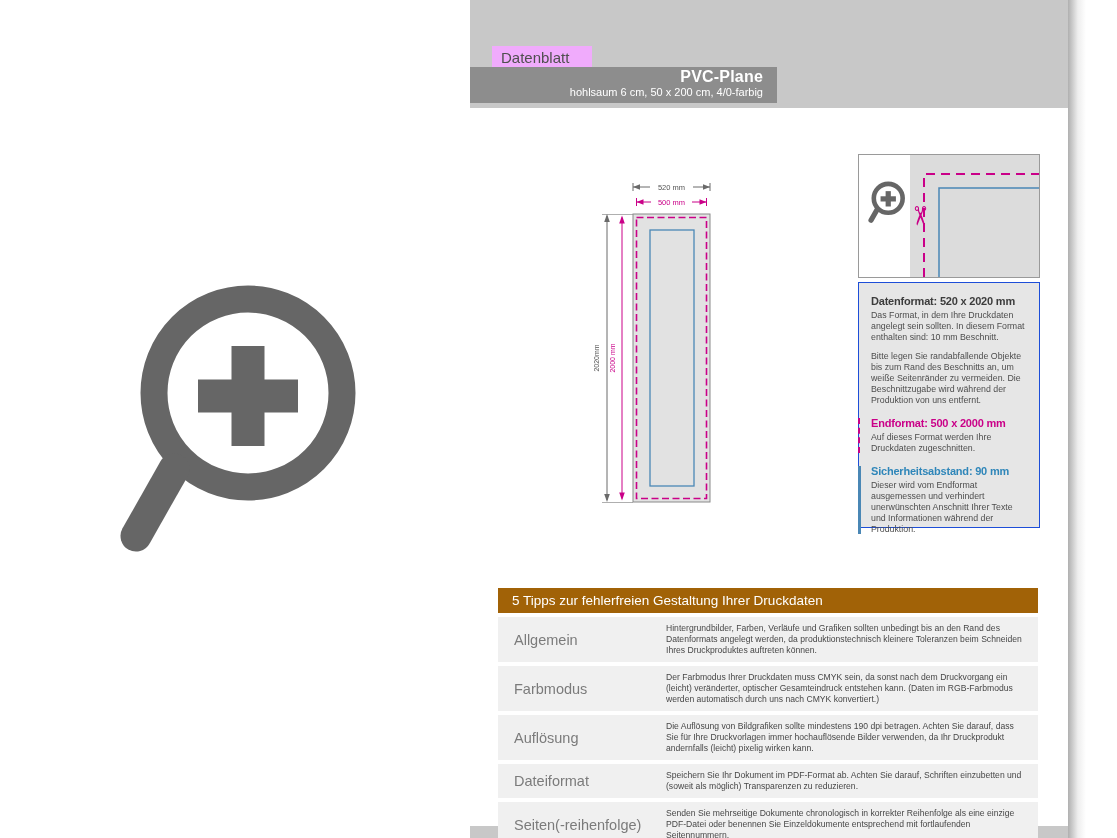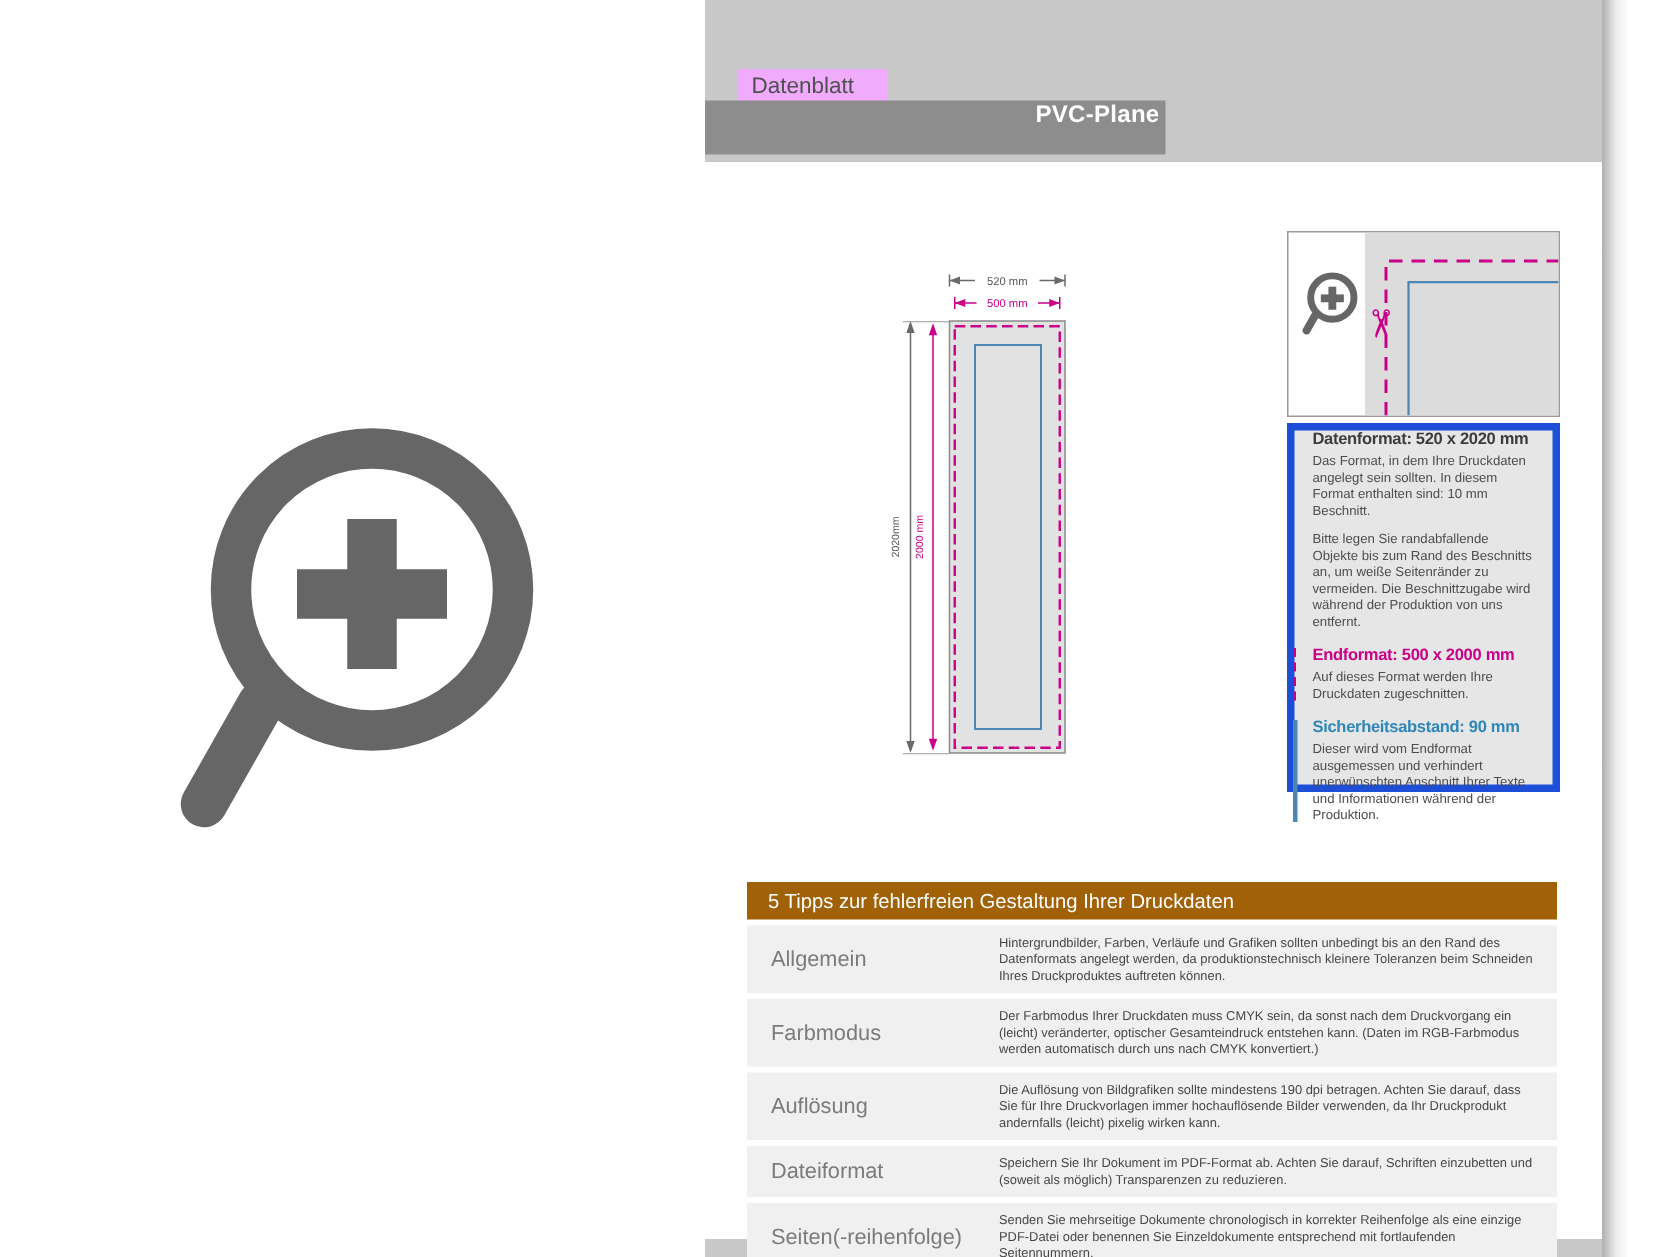--- a/index.html
+++ b/index.html
@@ -10,33 +10,33 @@
   
   .sheet { position:absolute; left:470px; top:0; width:598px; height:838px; background:#ffffff; }
   .sheet-shadow { position:absolute; left:1068px; top:0; width:18px; height:838px;
                   background:linear-gradient(to right, rgba(110,110,110,.55), rgba(160,160,160,.18) 55%, rgba(255,255,255,0)); }
   .top-band { position:absolute; left:0; top:0; width:598px; height:108px; background:#c8c8c8; }
   .bottom-band { position:absolute; left:0; top:826px; width:598px; height:12px; background:#c8c8c8; }
 
   .tab-label { position:absolute; left:22px; top:46px; width:100px; height:23px; background:#f0abfc;
                color:#4f4f4f; font-size:15px; line-height:23px; padding-left:9px; }
   .product-bar { position:absolute; left:0; top:67px; width:307px; height:36px; background:#8d8d8d;
-                 color:#ffffff; text-align:right; padding-right:4px; }
+                 color:#ffffff; text-align:right; padding-right:14px; }
   .product-title { font-size:16px; font-weight:bold; line-height:19px; letter-spacing:.2px; }
   .product-subtitle { font-size:11px; line-height:13px; }
 
   
   .zoom-box { position:absolute; left:388px; top:154px; width:182px; height:124px;
               background:#ffffff; border:1px solid #9a9a9a; }
   .zoom-box svg { display:block; }
   .mini-loupe { position:absolute; left:8px; top:26px; }
 
   
   .legend-box { position:absolute; left:388px; top:282px; width:182px; height:246px;
-                background:#e6e6e6; border:5px solid #1d4ed8; padding:0 10px 8px 12px; }
+                background:#e6e6e6; border:1px solid #1d4ed8; padding:12px 10px 8px 12px; }
   .legend-sec { position:relative; margin-bottom:11px; }
   .legend-sec h3 { font-size:11px; line-height:13px; margin-bottom:2px; letter-spacing:-.2px; }
   .legend-sec p { font-size:8.8px; line-height:11px; color:#4d4d4d; margin-bottom:8px; }
   .legend-sec p:last-child { margin-bottom:0; }
   .t-dark  { color:#3c3c3c; }
   .t-magenta { color:#ca0088; }
   .t-blue  { color:#2f86b9; }
   .marker { position:absolute; left:-13px; top:1px; bottom:1px; width:0; }
   .marker.dashed { border-left:2px dashed #ca0088; }
   .marker.solid  { border-left:3px solid #4a87b5; }
@@ -68,20 +68,21 @@
   </svg>
 
   <div class="sheet">
     <div class="top-band"></div>
     <div class="bottom-band"></div>
 
     <div class="tab-label">Datenblatt</div>
 
     <div class="product-bar">
       <div class="product-title">PVC-Plane</div>
+      <div class="product-subtitle">hohlsaum 6 cm, 50 x 200 cm, 4/0-farbig</div>
     </div>
 
     <svg class="diagram-svg" width="150" height="340" viewBox="0 0 150 340">
 
       <line x1="12" y1="39.5" x2="43" y2="39.5" stroke="#9a9a9a" stroke-width="0.8"></line>
       <line x1="12" y1="327.5" x2="43" y2="327.5" stroke="#9a9a9a" stroke-width="0.8"></line>
 
       <rect x="43" y="39" width="77" height="288" fill="#e2e2e2" stroke="#8a8a8a" stroke-width="1"></rect>
 
       <rect x="46.5" y="42.5" width="70" height="281" fill="none" stroke="#ca0088" stroke-width="1.6" stroke-dasharray="7 3.5"></rect>

